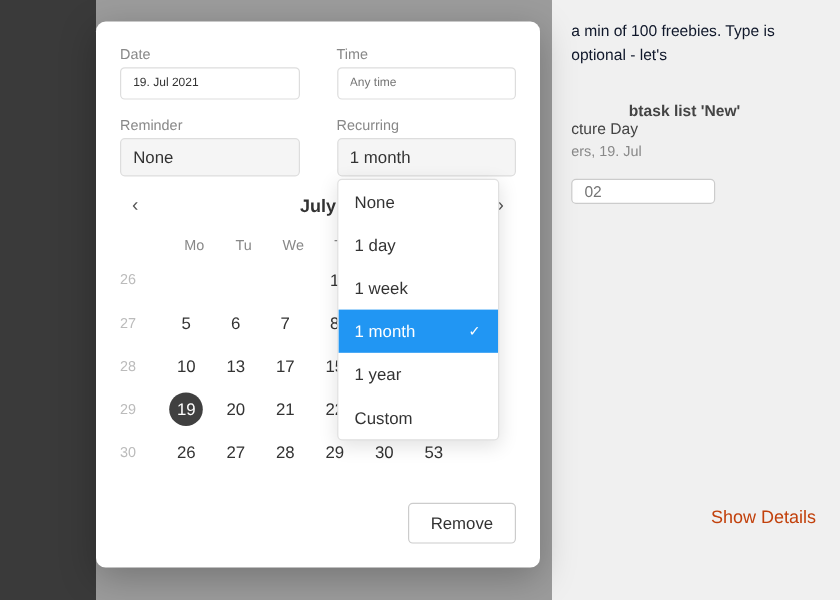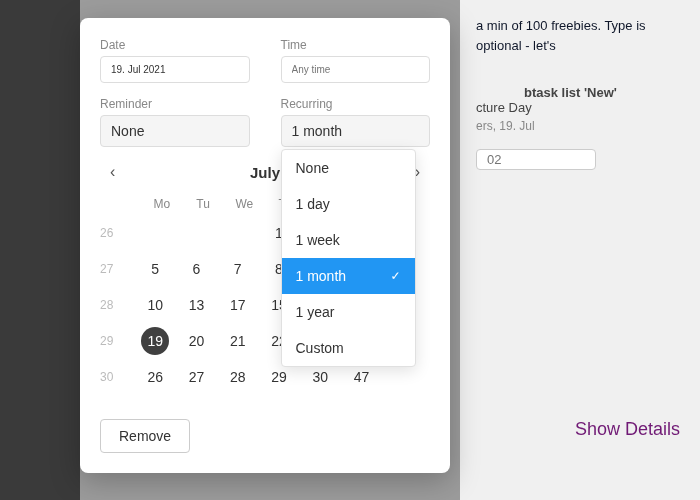--- a/index.html
+++ b/index.html
@@ -188,21 +188,21 @@
     }
 
     .day-cell.selected {
       background: #404040;
       color: #fff;
     }
 
     
     .modal-footer {
       display: flex;
-      justify-content: flex-start;
+      justify-content: flex-end;
       margin-top: 14px;
       padding-top: 10px;
     }
 
     .btn-remove {
       border: 1px solid #ccc;
       background: #fff;
       color: #333;
       padding: 8px 18px;
       border-radius: 4px;
@@ -235,22 +235,22 @@
     .right-text {
       font-size: 13px;
       color: #0f172a;
       line-height: 1.5;
     }
 
     .show-details {
       position: absolute;
       bottom: 60px;
       right: 20px;
-      color: #701a75;
-      font-size: 18px;
+      color: #c2410c;
+      font-size: 15px;
       cursor: pointer;
     }
 
     .left-sidebar-content {
       position: absolute;
       top: 0;
       left: 0;
       width: 80px;
       height: 100%;
       background: #3a3a3a;
@@ -379,21 +379,21 @@
             <td><span class="day-cell">24</span></td>
             <td><span class="day-cell">25</span></td>
           </tr>
           <tr>
             <td class="week-num">30</td>
             <td><span class="day-cell">26</span></td>
             <td><span class="day-cell">27</span></td>
             <td><span class="day-cell">28</span></td>
             <td><span class="day-cell">29</span></td>
             <td><span class="day-cell">30</span></td>
-            <td><span class="day-cell">47</span></td>
+            <td><span class="day-cell">53</span></td>
             <td class="other-month"></td>
           </tr>
         </tbody>
     </table>
   </div>
 
   <div class="modal-footer">
     <button class="btn-remove">Remove</button>
   </div>
 </div>

